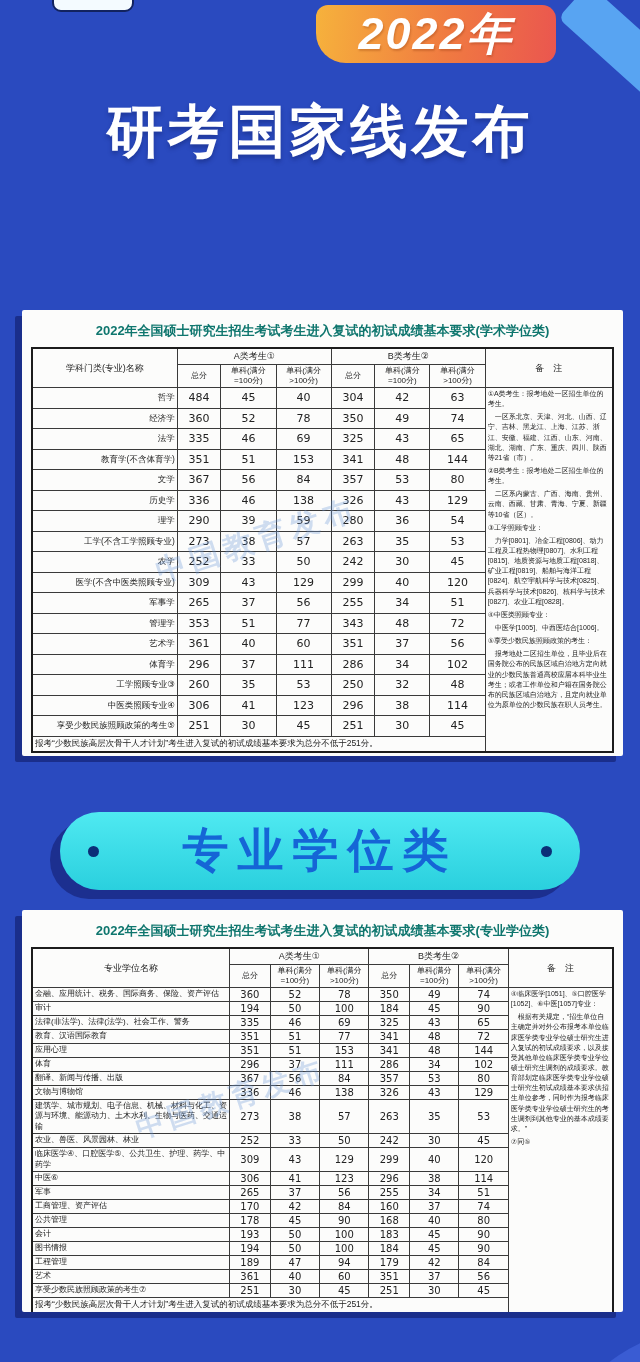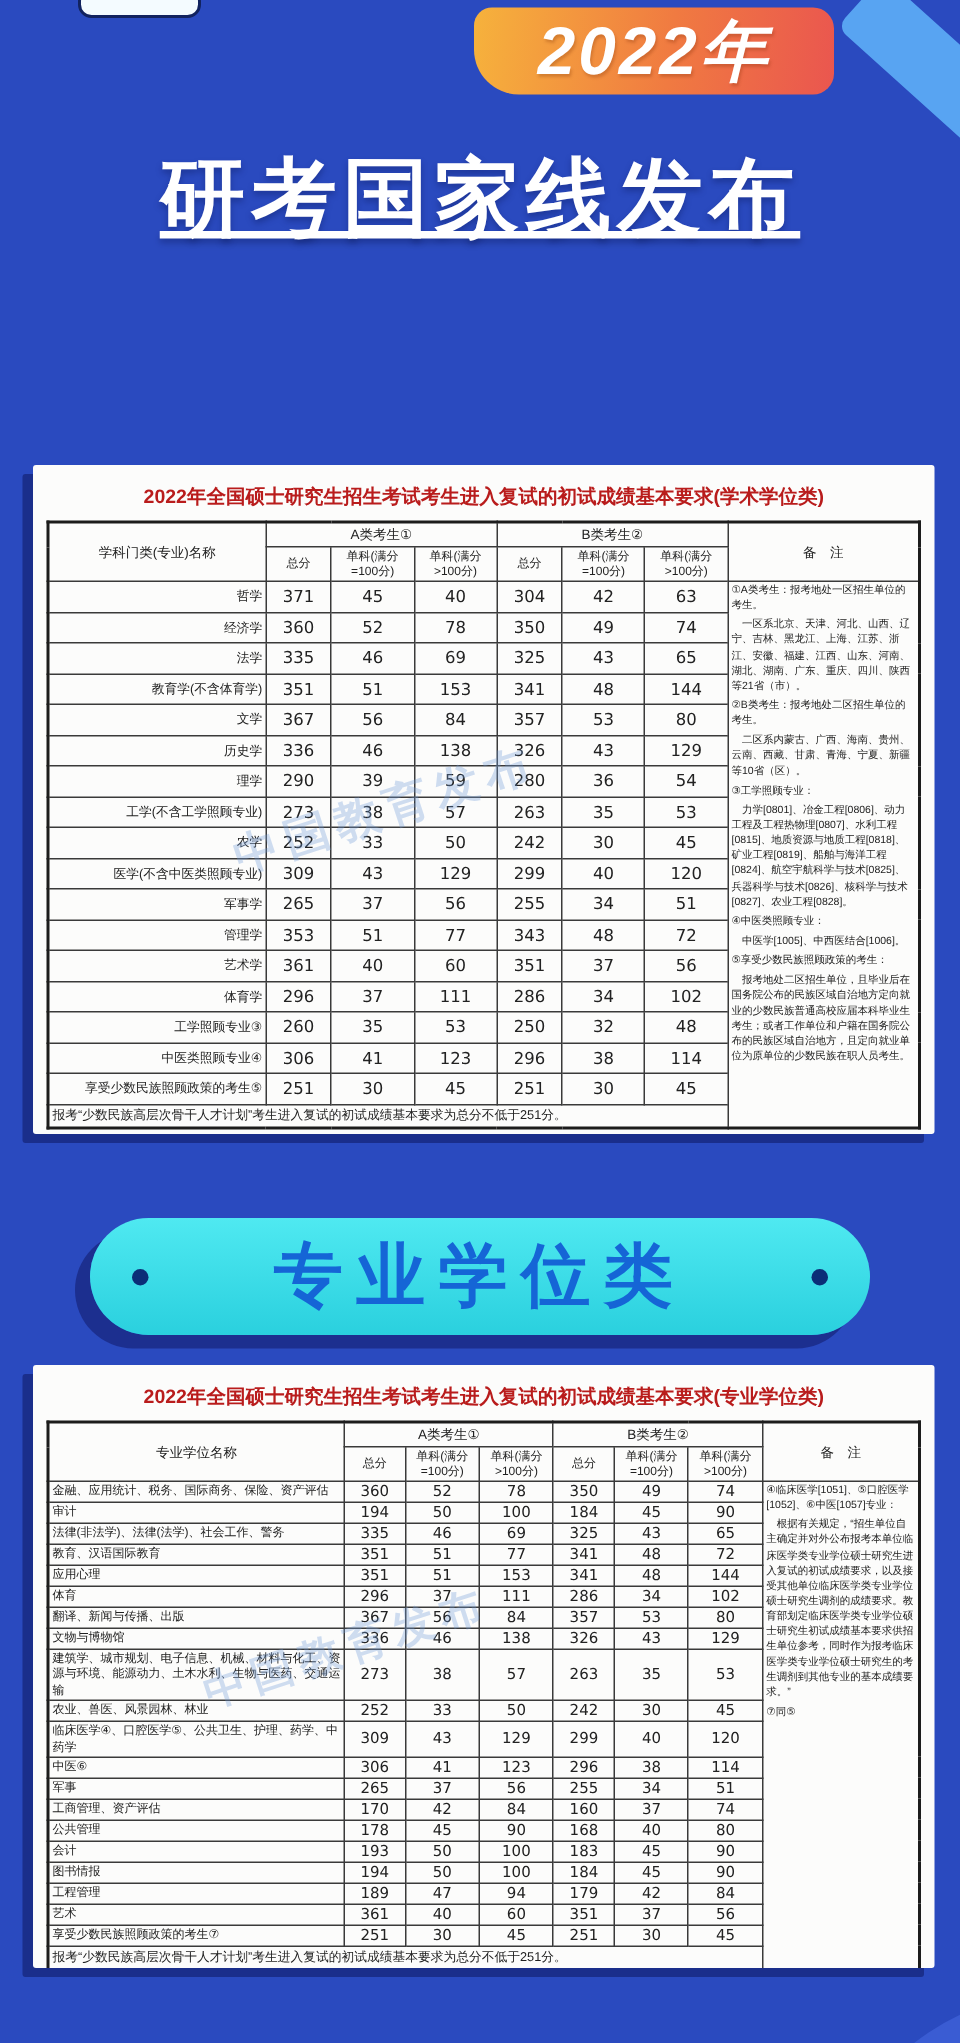--- a/index.html
+++ b/index.html
@@ -18,42 +18,41 @@
     background:linear-gradient(97deg,#f6b23c 0%,#f07a41 55%,#ea564f 100%);
     border-radius:12px 14px 14px 30px;
     display:flex;align-items:center;justify-content:center;
   }
   .year-badge span{font-size:45px;font-weight:900;font-style:italic;color:#fff;letter-spacing:2px;text-shadow:1px 2px 2px rgba(120,40,0,.25);}
   
   .main-title{
     position:absolute;top:94px;left:0;width:100%;text-align:center;
     font-size:57px;font-weight:900;color:#ffffff;letter-spacing:4px;
     text-shadow:0 3px 4px rgba(10,20,80,.35);
-    text-decoration:underline;
   }
   
   .pill{
     position:absolute;left:60px;width:520px;height:78px;border-radius:40px;
     background:linear-gradient(#4fe9f1,#2ad0de);
     box-shadow:-10px 9px 0 #1c2f8f;
     display:flex;align-items:center;justify-content:center;
   }
   .pill-label{font-size:46px;font-weight:900;color:#1565d6;letter-spacing:9px;}
   .pill-dot{position:absolute;width:11px;height:11px;border-radius:50%;background:#0b2e77;top:34px;}
   .pill-dot.left{left:28px;} .pill-dot.right{right:28px;}
   #pill-academic{top:226px;} #pill-professional{top:812px;}
   
   .card{
     position:absolute;left:22px;width:601px;background:#fcfcfb;
     box-shadow:-7px 6px 0 rgba(12,24,96,.55);border-radius:2px;
     padding:6px 9px;box-sizing:border-box;overflow:hidden;
   }
   #card-academic{top:310px;height:446px;}
   #card-professional{top:910px;height:402px;}
-  .card-title{text-align:center;font-size:13px;font-weight:bold;color:#b91c1c;margin:6px 0 7px;letter-spacing:0;}
+  .card-title{text-align:center;font-size:13px;font-weight:bold;color:#0f766e;margin:6px 0 7px;letter-spacing:0;}
   
   table.score{width:100%;border-collapse:collapse;border:2px solid #1c1c1c;table-layout:fixed;}
   table.score th,table.score td{border:1px solid #3a3a3a;padding:1px 2px;color:#222;}
   th.name-h,th.group-h,th.remark-h,th.sub-h{font-weight:normal;font-size:9px;text-align:center;}
   th.sub-h{font-size:8px;line-height:1.25;}
   td.name-cell{font-size:8.5px;line-height:1.3;padding-left:4px;}
   td.num-cell{font-size:11px;text-align:center;font-family:"DejaVu Sans",sans-serif;}
   #table-academic td.name-cell{height:17.5px;text-align:right;}
   #table-professional td.name-cell{height:11px;font-size:8px;}
   #table-professional td.num-cell{font-size:10px;}
@@ -105,21 +104,21 @@
             <th class="sub-h">单科(满分=100分)</th>
             <th class="sub-h">单科(满分&gt;100分)</th>
             <th class="sub-h">总分</th>
             <th class="sub-h">单科(满分=100分)</th>
             <th class="sub-h">单科(满分&gt;100分)</th>
           </tr>
       </thead>
       <tbody>
           <tr>
             <td class="name-cell">哲学</td>
-            <td class="num-cell">371</td>
+            <td class="num-cell">484</td>
             <td class="num-cell">45</td>
             <td class="num-cell">40</td>
             <td class="num-cell">304</td>
             <td class="num-cell">42</td>
             <td class="num-cell">63</td>
             <td class="remark-cell" rowspan="18">
               <p>①A类考生：报考地处一区招生单位的考生。</p>
               <p>　一区系北京、天津、河北、山西、辽宁、吉林、黑龙江、上海、江苏、浙江、安徽、福建、江西、山东、河南、湖北、湖南、广东、重庆、四川、陕西等21省（市）。</p>
               <p>②B类考生：报考地处二区招生单位的考生。</p>
               <p>　二区系内蒙古、广西、海南、贵州、云南、西藏、甘肃、青海、宁夏、新疆等10省（区）。</p>

